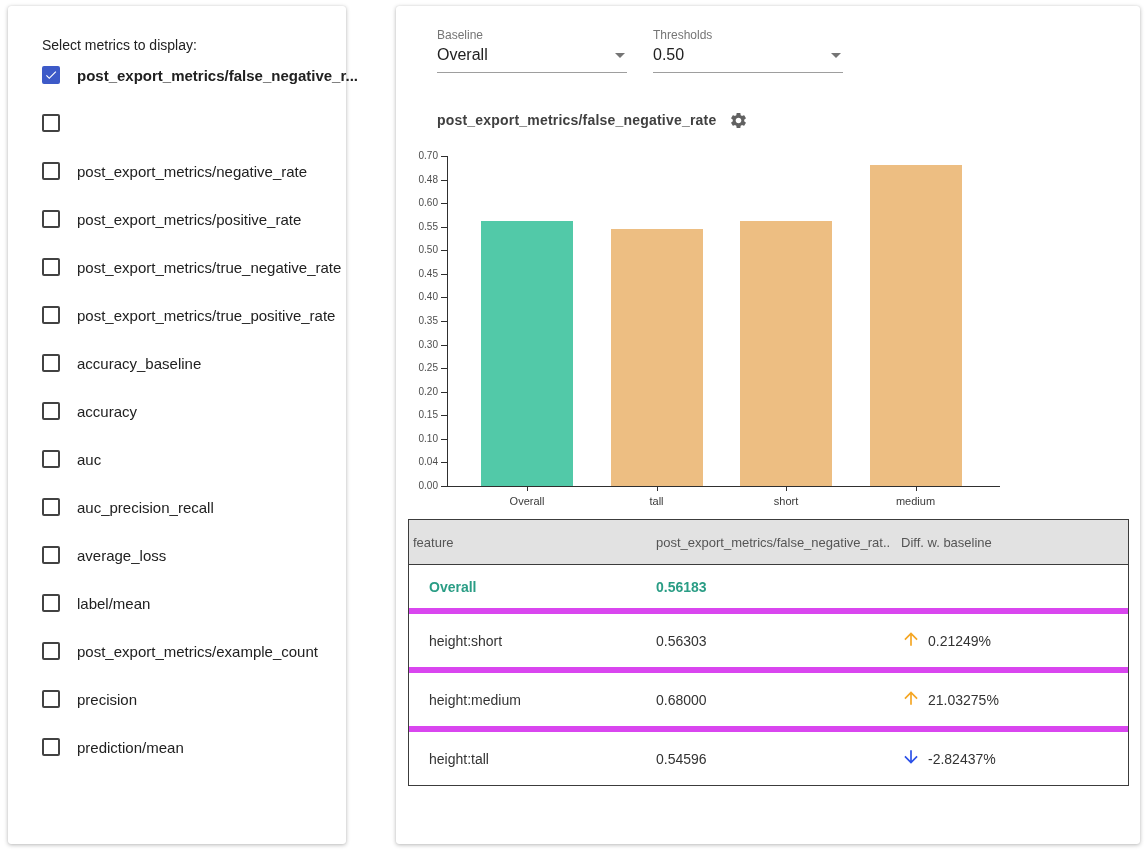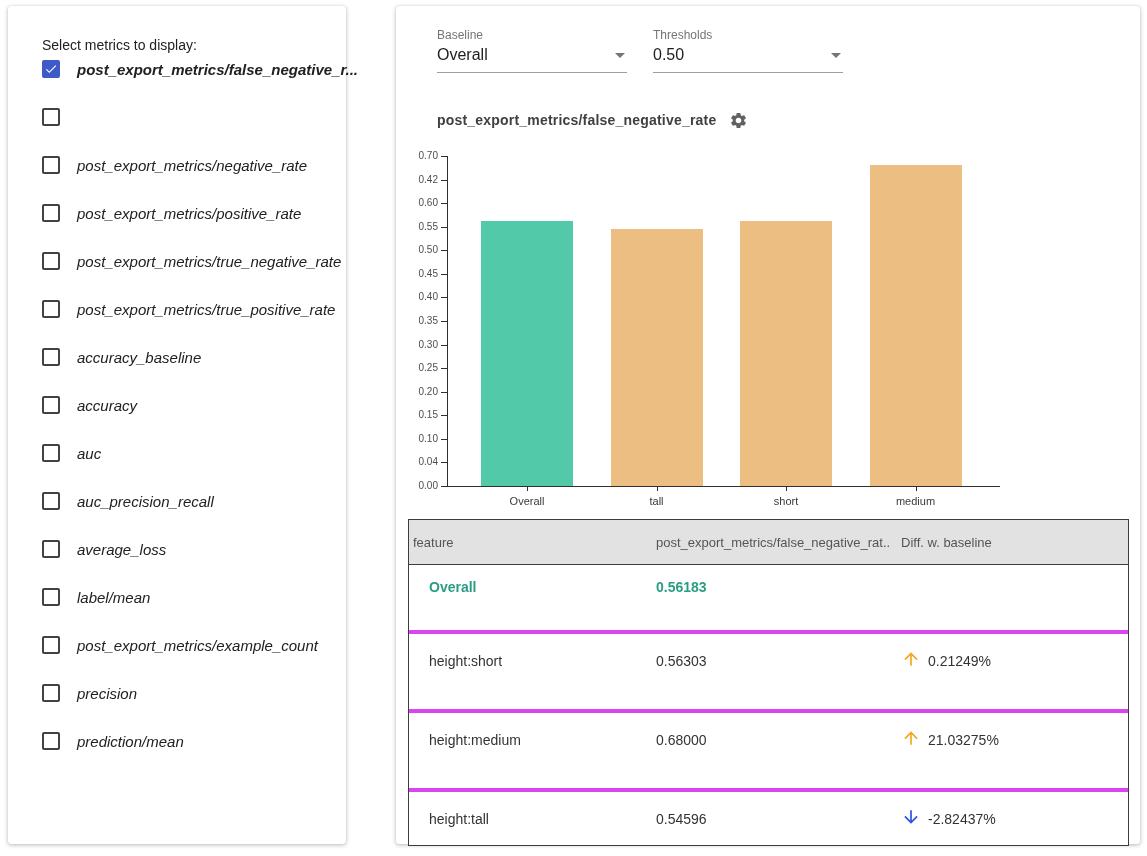--- a/index.html
+++ b/index.html
@@ -12,21 +12,21 @@
   }
   .card{
     position:absolute;background:#fff;border-radius:3px;
     box-shadow:0 1px 4px rgba(0,0,0,.28),0 0 1px rgba(0,0,0,.14);
   }
   #sidebar-card{left:8px;top:6px;width:338px;height:838px;}
   #main-card{left:396px;top:6px;width:744px;height:838px;}
 
   
   .sidebar-title{position:absolute;left:34px;top:31px;font-size:14px;color:#212121;}
-  #metric-list{position:absolute;left:34px;top:39px;right:8px;font-style:italic;}
+  #metric-list{position:absolute;left:34px;top:45px;right:8px;}
   .metric-row{height:48px;display:flex;align-items:center;cursor:pointer;}
   .cb{width:18px;height:18px;border:2px solid #424242;border-radius:2px;box-sizing:border-box;flex:0 0 auto;
       display:flex;align-items:center;justify-content:center;background:#fff;}
   .cb.checked{border-color:#3d5ac8;background:#3d5ac8;}
   .metric-label{margin-left:17px;font-size:15px;color:#212121;white-space:nowrap;}
   .metric-label.bold{font-weight:700;}
 
   
   .dd{position:absolute;top:22px;width:190px;cursor:pointer;}
   .dd.baseline{left:41px;}
@@ -51,21 +51,21 @@
   .xtick-label{position:absolute;font-size:11px;color:#3a3a3a;transform:translateX(-50%);white-space:nowrap;}
   .bar{position:absolute;cursor:pointer;}
 
   
   #metrics-table{position:absolute;left:12px;top:513px;width:721px;border:1px solid #3c3c3c;box-sizing:border-box;background:#fff;}
   .thead{display:grid;grid-template-columns:247px 235px 1fr;background:#e2e2e2;height:44px;align-items:center;border-bottom:1px solid #3c3c3c;}
   .th{font-size:13px;color:#555;white-space:nowrap;overflow:hidden;}
   .th.col-feature{padding-left:4px;}
   .th.col-diff{padding-left:10px;}
   .trow{display:grid;grid-template-columns:247px 235px 1fr;height:53px;align-items:center;background:#fff;}
-  .trow.sep{border-top:4px solid #d946ef;margin-top:22px;}
+  .trow.sep{border-top:6px solid #d946ef;}
   .trow.baseline-row{height:43px;}
   .td{font-size:14px;color:#333;}
   .td.feature{padding-left:20px;}
   .baseline-row .td{color:#2a9d85;font-weight:700;}
   .diff-cell{display:flex;align-items:center;gap:7px;padding-left:10px;}
   .diff-cell svg{flex:0 0 auto;}
 </style>
 </head>
 <body>
 
@@ -187,21 +187,21 @@
       <div class="ytick-label" style="left: 8px; top: 286.429px;">0.40</div>
       <div class="ytick-mark" style="left: 45px; top: 291.429px;"></div>
       <div class="ytick-label" style="left: 8px; top: 262.857px;">0.45</div>
       <div class="ytick-mark" style="left: 45px; top: 267.857px;"></div>
       <div class="ytick-label" style="left: 8px; top: 239.286px;">0.50</div>
       <div class="ytick-mark" style="left: 45px; top: 244.286px;"></div>
       <div class="ytick-label" style="left: 8px; top: 215.714px;">0.55</div>
       <div class="ytick-mark" style="left: 45px; top: 220.714px;"></div>
       <div class="ytick-label" style="left: 8px; top: 192.143px;">0.60</div>
       <div class="ytick-mark" style="left: 45px; top: 197.143px;"></div>
-      <div class="ytick-label" style="left: 8px; top: 168.571px;">0.42</div>
+      <div class="ytick-label" style="left: 8px; top: 168.571px;">0.48</div>
       <div class="ytick-mark" style="left: 45px; top: 173.571px;"></div>
       <div class="ytick-label" style="left: 8px; top: 145px;">0.70</div>
       <div class="ytick-mark" style="left: 45px; top: 150px;"></div>
       <div class="bar" style="left: 85px; top: 215.137px; width: 92px; height: 264.863px; background: rgb(82, 201, 168);"></div>
       <div class="xtick-mark" style="left: 131px; top: 480px;"></div>
       <div class="xtick-label" style="left: 131px; top: 489px;">Overall</div>
       <div class="bar" style="left: 214.5px; top: 222.619px; width: 92px; height: 257.381px; background: rgb(237, 190, 130);"></div>
       <div class="xtick-mark" style="left: 260.5px; top: 480px;"></div>
       <div class="xtick-label" style="left: 260.5px; top: 489px;">tall</div>
       <div class="bar" style="left: 344px; top: 214.572px; width: 92px; height: 265.428px; background: rgb(237, 190, 130);"></div>

